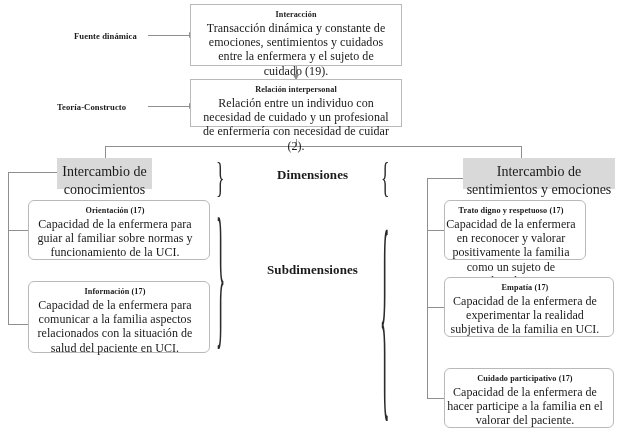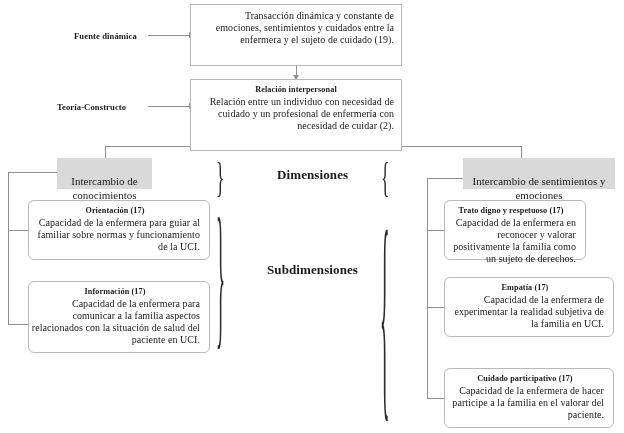--- a/index.html
+++ b/index.html
@@ -30,38 +30,37 @@
   }
   .box .title {
     display: block;
     font-weight: bold;
     font-size: 8.2px;
     letter-spacing: .1px;
     margin-bottom: 1.5px;
   }
   .box .body {
     display: block;
-    font-size: 10px;
+    font-size: 12px;
     letter-spacing: .05px;
-    text-align: right;
   }
 
   .top-box { padding: 5px 7px 5px 7px; }
   .sub-box { padding: 5px 9px 5px 1px; border-radius: 6px; }
 
   
   .dim-box {
     position: absolute;
     box-sizing: border-box;
     background: #d9d9d9;
     border: 0;
     text-align: center;
-    font-size: 11px;
+    font-size: 14px;
     line-height: 1.3;
-    padding-top: 16px;
+    padding-top: 5px;
     color: #1a1a1a;
   }
 
   
   .side-label {
     position: absolute;
     font-weight: bold;
     font-size: 8.6px;
     white-space: nowrap;
     letter-spacing: .1px;
@@ -142,24 +141,25 @@
   <div class="ln ln-v" style="left:427px; top:178px; height:220px;"></div>
   <div class="ln ln-h" style="left:427px; top:178px; width:37px;"></div>
   <div class="ln ln-h" style="left:427px; top:230px; width:17px;"></div>
   <div class="ln ln-h" style="left:427px; top:307px; width:17px;"></div>
   <div class="ln ln-h" style="left:427px; top:398px; width:17px;"></div>
 
   <div class="side-label" style="left:74px; top:31px;">Fuente dinámica</div>
   <div class="side-label" style="left:57px; top:102px;">Teoría-Constructo</div>
 
   <div class="box top-box" style="left:190px; top:4px; width:212px; height:62px;">
+    <span class="title">Interacción</span>
     <span class="body">Transacción dinámica y constante de emociones, sentimientos y cuidados entre la enfermera y el sujeto de cuidado (19).</span>
   </div>
 
-  <div class="box top-box" style="left:190px; top:79px; width:212px; height:72px;">
+  <div class="box top-box" style="left:190px; top:79px; width:212px; height:48px;">
     <span class="title">Relación interpersonal</span>
     <span class="body">Relación entre un individuo con necesidad de cuidado y un profesional de enfermería con necesidad de cuidar (2).</span>
   </div>
 
   <div class="dim-box" style="left:57px; top:158px; width:95px; height:31px;">Intercambio de conocimientos</div>
 
   <div class="dim-box" style="left:463px; top:158px; width:152px; height:31px;">Intercambio de sentimientos y emociones</div>
 
   <div class="brace" style="left:216px; top:156px; width:14px; height:42px; font-size:42px;">
     <span style="transform:scale(0.42,1.0); font-size:42px;">}</span>

